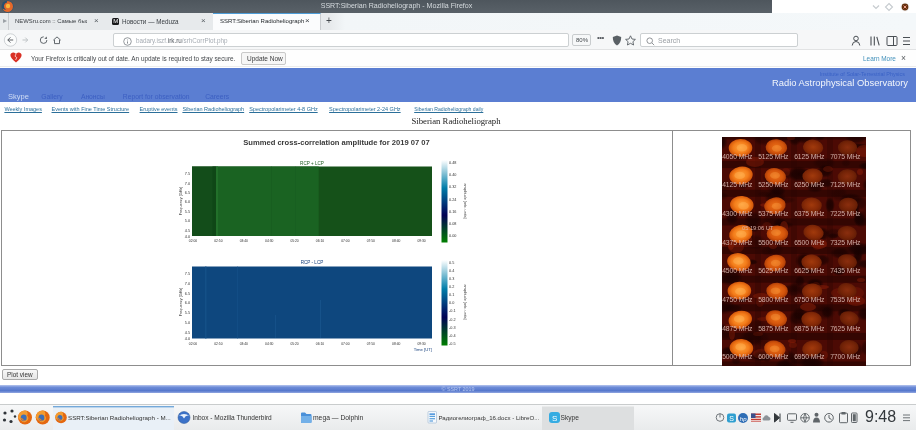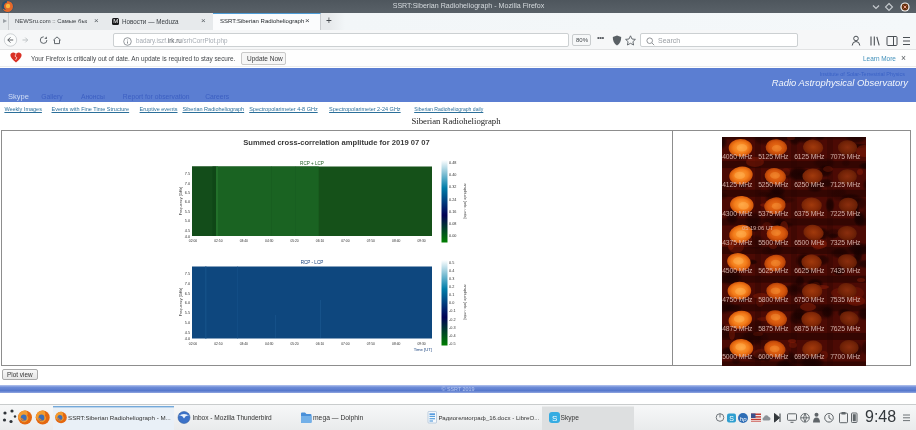--- a/index.html
+++ b/index.html
@@ -1,18 +1,18 @@
 <!DOCTYPE html>
 <html><head><meta charset="utf-8">
 <style>
 html,body{margin:0;padding:0;}
 body{width:916px;height:430px;overflow:hidden;font-family:"Liberation Sans",sans-serif;background:#fff;position:relative;}
 .abs{position:absolute;}
 </style></head><body>
-<div class="abs" style="left:0;top:0;width:916px;height:13px;background:linear-gradient(#4e565d,#596168);">
+<div class="abs" style="left:0;top:0;width:772px;height:13px;background:linear-gradient(#4e565d,#596168);">
 <svg class="abs" style="left:1px;top:0px" width="14" height="13" viewBox="0 0 14 13">
 <circle cx="6.5" cy="6.5" r="6" fill="#2a4f6e"></circle>
 <path d="M6.5 1 A5.5 5.5 0 0 1 12 6.5 A5.5 5.5 0 0 1 6.5 12 A5.5 5.5 0 0 1 1.4 8.5 Q3 10 5 9.5 Q2.5 8 3 5.5 Q3.5 3 6 2.5 Q5.5 1.5 6.5 1Z" fill="#e5692a"></path>
 <circle cx="7" cy="6" r="2.2" fill="#f7b93e"></circle>
 </svg>
 <span class="abs" style="left:21px;right:0;top:1.5px;text-align:center;font-size:7.1px;color:#d5dade;">SSRT:Siberian Radioheliograph - Mozilla Firefox</span>
 <svg class="abs" style="left:872px;top:2px" width="40" height="10" viewBox="0 0 40 10">
 <path d="M1 3.5 L4 6.5 L7 3.5" stroke="#c6cbcf" stroke-width="1.2" fill="none"></path>
 <path d="M17 1.5 L20.5 5 L17 8.5 L13.5 5 Z" stroke="#c6cbcf" stroke-width="1.1" fill="none"></path>
 <circle cx="33" cy="5" r="4.6" fill="#f4f6f7"></circle>
@@ -84,21 +84,21 @@
 </svg>
 <span class="abs" style="left:31px;top:4.5px;font-size:6.4px;color:#43474b;white-space:nowrap;">Your Firefox is critically out of date. An update is required to stay secure.</span>
 <div class="abs" style="left:241px;top:1.5px;width:45px;height:13px;background:#f6f6f6;border:1px solid #c9c9c9;border-radius:2px;box-sizing:border-box;">
       <span class="abs" style="left:5px;top:2.5px;font-size:6.5px;color:#38393b;">Update Now</span>
     </div>
 <span class="abs" style="left:863px;top:4.5px;font-size:6.45px;color:#4190ba;">Learn More</span>
 <span class="abs" style="left:901px;top:2.5px;font-size:8.5px;color:#55595d;">×</span>
 </div>
 <div class="abs" style="left:0;top:67.5px;width:916px;height:34px;background:#5b7ed2;">
 <span class="abs" style="right:11px;top:3px;font-size:5.45px;color:#3a62c6;white-space:nowrap;">Institute of Solar-Terrestrial Physics</span>
-<span class="abs" style="right:8px;top:9.5px;font-size:9.4px;font-style:italic;color:#f3f6fb;white-space:nowrap;">Radio Astrophysical Observatory</span>
+<span class="abs" style="right:8px;top:9.5px;font-size:9.4px;color:#f3f6fb;white-space:nowrap;">Radio Astrophysical Observatory</span>
 <span class="abs" style="left:8px;top:24.5px;font-size:7.5px;color:#cfdbf4;">Skype</span>
 <span class="abs" style="left:41.2px;top:25px;font-size:6.75px;color:#3c5fc2;white-space:nowrap;">Gallery</span>
 <span class="abs" style="left:80.9px;top:25px;font-size:6.75px;color:#3c5fc2;white-space:nowrap;">Анонсы</span>
 <span class="abs" style="left:122.8px;top:25px;font-size:6.75px;color:#3c5fc2;white-space:nowrap;">Report for observation</span>
 <span class="abs" style="left:205.2px;top:25px;font-size:6.75px;color:#3c5fc2;white-space:nowrap;">Careers</span>
 </div>
 <div class="abs" style="left:0;top:0;width:916px;height:430px;pointer-events:none;">
     <span class="abs" style="left:4.4px;top:106px;font-size:5.5px;white-space:nowrap;color:#2b6f9a;text-decoration:underline;">Weekly Images</span>
     <span class="abs" style="left:51.5px;top:106px;font-size:5.5px;white-space:nowrap;color:#2b6f9a;text-decoration:underline;">Events with Fine Time Structure</span>
     <span class="abs" style="left:139.6px;top:106px;font-size:5.5px;white-space:nowrap;color:#2b6f9a;text-decoration:underline;">Eruptive events</span>

